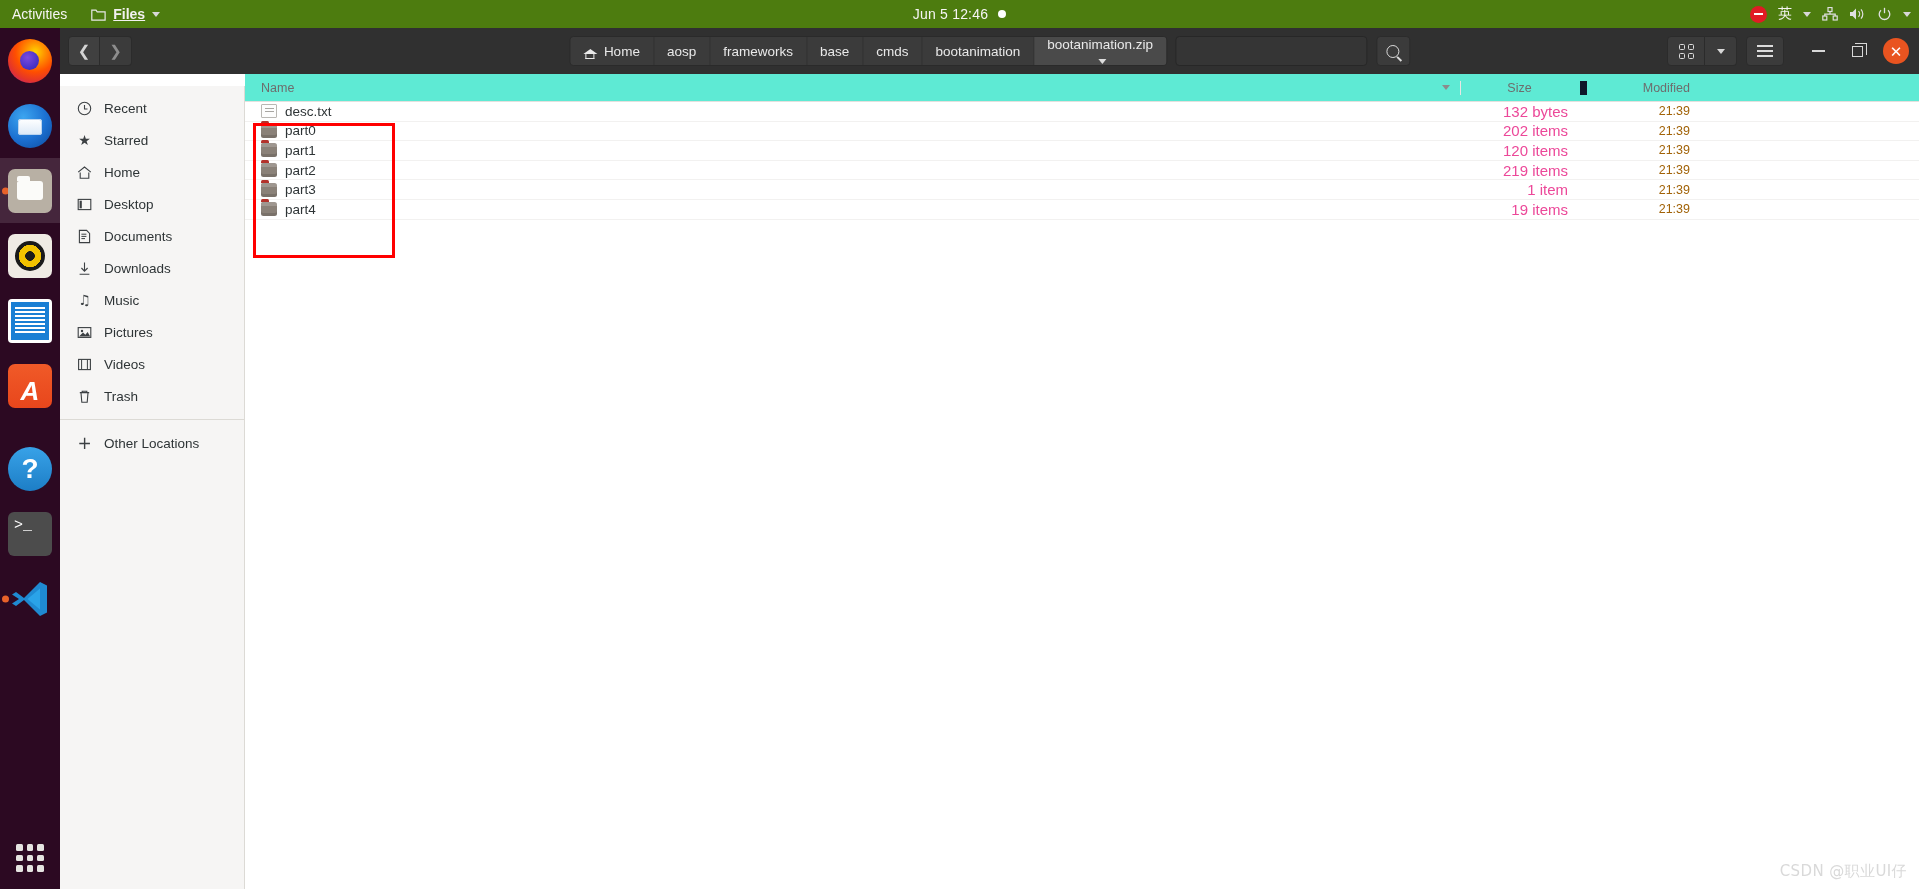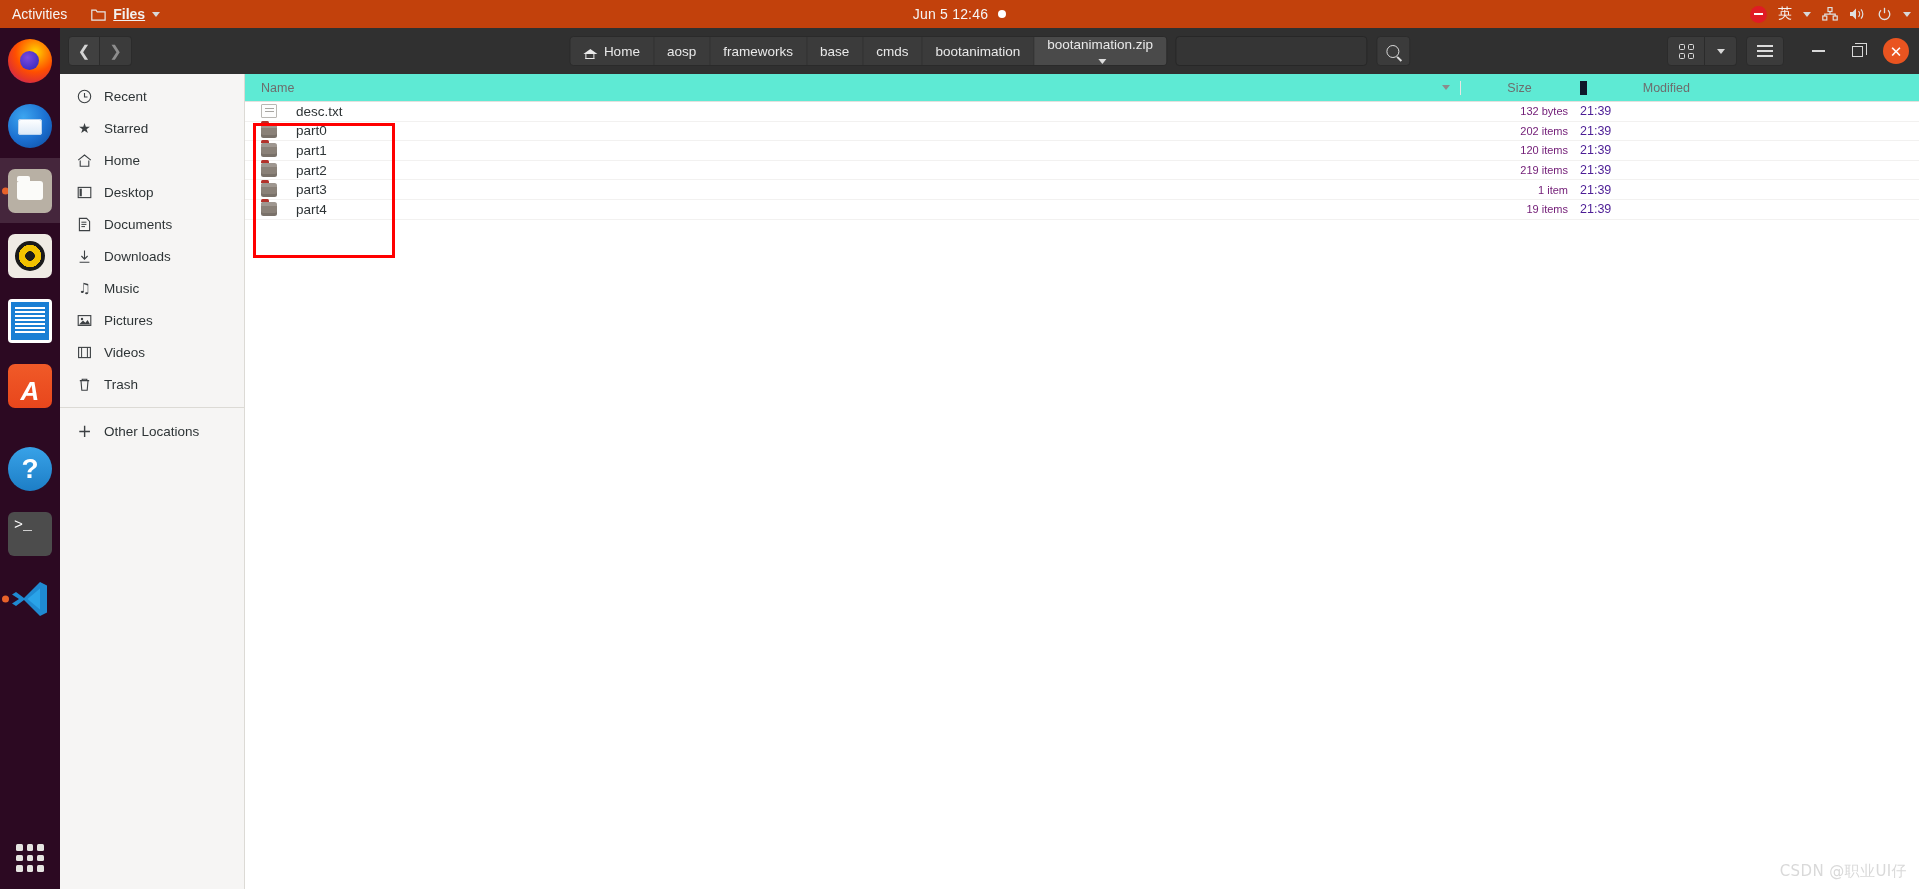--- a/index.html
+++ b/index.html
@@ -6,21 +6,21 @@
   html, body {
     width: 1919px; height: 889px;
     overflow: hidden;
     font-family: "Liberation Sans", sans-serif;
     background: #2c001e;
   }
 
   
   #topbar {
     position: absolute; left: 0; top: 0; width: 1919px; height: 28px;
-    background: #c2410c; color: #f2f1f0;
+    background: #4d7c0f; color: #f2f1f0;
     display: flex; align-items: center;
     font-size: 14px; z-index: 50;
   }
   #activities { padding: 0 14px 0 12px; color: #f6f5f4; }
   .tb-app { display: flex; align-items: center; gap: 7px; padding: 0 10px; }
   .tb-app .lbl { font-weight: 600; text-decoration: underline; }
   #clockwrap {
     position: absolute; left: 0; right: 0; top: 0; height: 28px;
     display: flex; align-items: center; justify-content: center; gap: 10px;
     pointer-events: none;
@@ -150,40 +150,40 @@
   .burger i { height:1.8px; background:#dcdcdc; display:block; }
   .wbtn { width:30px; height:30px; display:flex; align-items:center; justify-content:center; color:#dcdcdc; font-size:14px; }
   .minline { width:13px; height:1.8px; background:#d8d8d8; display:block; }
   .maxsq { width:11px; height:11px; border:1.7px solid #d8d8d8; position:relative; }
   .maxsq::after { content:''; position:absolute; left:2px; top:-4px; width:11px; height:11px; border:1.7px solid #d8d8d8; border-bottom:none; border-left:none; }
   #closebtn { width:26px; height:26px; border-radius:50%; background:#e95420; color:#fff;
               display:flex; align-items:center; justify-content:center; font-size:15px; line-height:1; }
 
   
   #wbody { display: flex; height: 815px; }
-  #sidebar { width: 185px; background: #f6f5f4; border-right: 1px solid #dcdad5; padding-top: 6px; }
+  #sidebar { width: 185px; background: #f6f5f4; border-right: 1px solid #dcdad5; padding-top: 6px; margin-top: 12px; }
   .sb-item { height: 32px; display: flex; align-items: center; gap: 11px; padding: 0 10px 0 16px;
              font-size: 13.5px; color: #2e3436; }
   .sb-sep { height: 1px; background: #dcdad5; margin: 7px 0; }
   .sb-ic { width: 17px; height: 17px; display: flex; align-items: center; justify-content: center;
            color: #3c4043; font-size: 14px; font-family: "DejaVu Sans", sans-serif; }
 
   #listarea { flex: 1; position: relative; background: #ffffff; }
   #colhead { display: flex; height: 28px; align-items: center; border-bottom: 1px solid #e3e1de;
              font-size: 12.5px; color: #6d6d6d; background:#5eead4; }
   .ch { padding: 0 10px; }
   .ch.name { width: 1215px; display:flex; align-items:center; justify-content:space-between; padding-left:16px; }
   .ch.size { width: 120px; text-align: center; border-left: 1px solid #e8e6e3; padding-right: 12px; }
   .ch.mod  { width: 120px; text-align: right; border-left: 7px solid #0f172a; padding-right: 10px; }
   .sortcaret { width:0;height:0;border-left:4px solid transparent;border-right:4px solid transparent;border-top:5px solid #8b8b8b; }
 
   .row { display: flex; align-items: center; height: 19.6px; border-bottom: 1px solid #f2f1f0; font-size: 13.5px; color: #2e3436; }
-  .cell-name { width: 1215px; display: flex; align-items: center; gap: 19px; padding-left: 16px; }
-  .cell-size { width: 120px; text-align: right; padding-right: 12px; color: #701a75; font-size: 11px; }
-  .cell-mod  { width: 120px; padding-right: 10px; color: #4c1d95; font-size: 12.5px; }
+  .cell-name { width: 1215px; display: flex; align-items: center; gap: 8px; padding-left: 16px; }
+  .cell-size { width: 120px; text-align: right; padding-right: 12px; color: #ec4899; font-size: 15px; }
+  .cell-mod  { width: 120px; text-align: right; padding-right: 10px; color: #a16207; font-size: 12.5px; }
 
   .ficon { width: 16px; height: 14px; position: relative; flex: none; }
   .ficon.folder { background: #8a8178; border-radius: 1.5px 2.5px 2.5px 2.5px; box-shadow: inset 0 -3px 0 rgba(0,0,0,.12); }
   .ficon.folder::before { content:''; position:absolute; left:0; top:-3px; width:8px; height:3px; background:#b3312a; border-radius:1.5px 1.5px 0 0; }
   .ficon.folder::after { content:''; position:absolute; left:0; top:0; width:100%; height:4px; background:rgba(255,255,255,.18); border-radius:1.5px 1.5px 0 0; }
   .ficon.txt { background:#fdfdfd; border:1px solid #b9b7b3; border-radius:1px; }
   .ficon.txt::after { content:''; position:absolute; left:2.5px; top:3px; right:2.5px; height:6px;
     background: repeating-linear-gradient(#a8a6a2 0 1px, transparent 1px 3px); }
 
   

